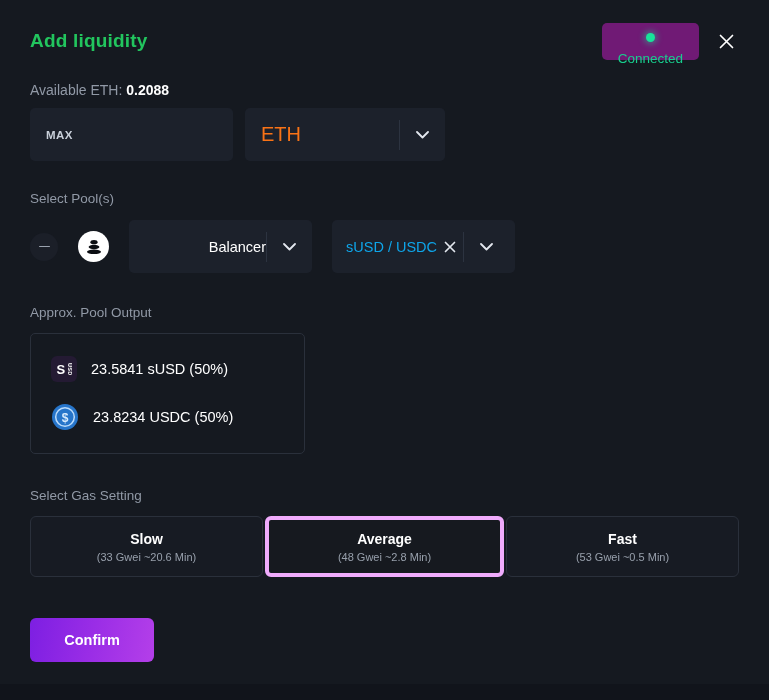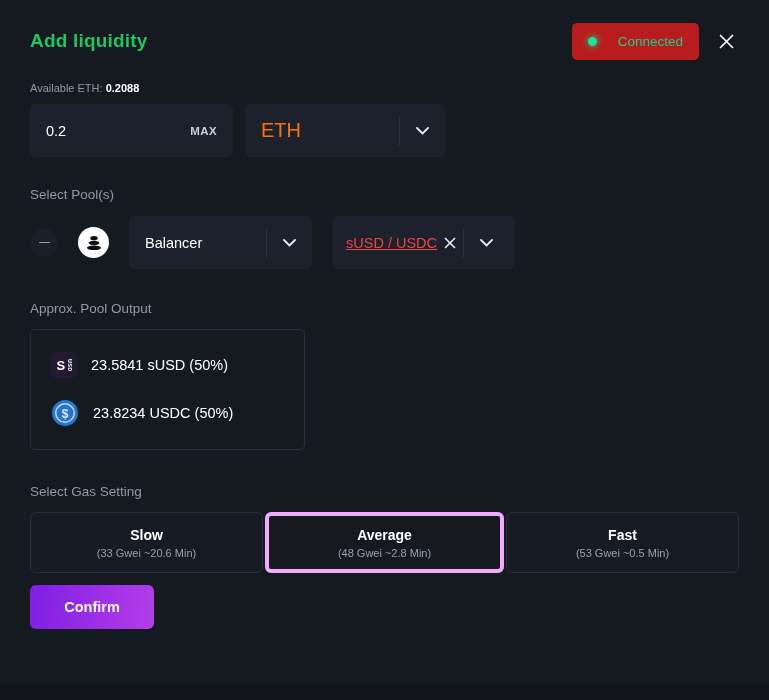--- a/index.html
+++ b/index.html
@@ -34,25 +34,26 @@
     letter-spacing: .2px;
   }
   .header-right {
     display: flex;
     align-items: center;
     gap: 14px;
   }
   .connected-badge {
     display: flex;
     align-items: center;
-    gap: 21px;
-    background: #b91c1c;
+    gap: 9px;
+    background: #701a75;
     border-radius: 5px;
     padding: 10px 16px;
     height: 37px;
+    flex-direction: column;
   }
   .conn-dot {
     width: 9px; height: 9px;
     border-radius: 50%;
     background: #18e39a;
     box-shadow: 0 0 6px 2px rgba(24,227,154,.45);
     flex: none;
   }
   .conn-label {
     font-size: 13.5px;
@@ -60,21 +61,21 @@
   }
   .close-btn {
     width: 26px; height: 26px;
     display: flex; align-items: center; justify-content: center;
     cursor: pointer;
   }
   .close-btn svg { display: block; }
 
   
   .field-label {
-    font-size: 11px;
+    font-size: 14px;
     color: #9199a6;
     margin-bottom: 10px;
   }
   .field-label .val { color: #ffffff; font-weight: bold; }
 
   .section-label {
     font-size: 13.5px;
     color: #9199a6;
   }
 
@@ -134,20 +135,21 @@
     cursor: pointer;
   }
 
   
   .pool-section { margin-top: 30px; }
   .pool-row {
     display: flex;
     align-items: center;
     gap: 20px;
     margin-top: 14px;
+    text-align: right;
   }
   .remove-btn {
     width: 28px; height: 28px;
     border-radius: 50%;
     background: #1b1f28;
     display: flex; align-items: center; justify-content: center;
     cursor: pointer;
     flex: none;
   }
   .remove-btn .bar {
@@ -182,23 +184,22 @@
     height: 53px;
     background: #1c212b;
     border-radius: 5px;
     display: flex;
     align-items: center;
     padding-left: 14px;
     cursor: pointer;
   }
   .pair-name {
     font-size: 14.5px;
-    color: #ef4444;
+    color: #0ea5e9;
     white-space: nowrap;
-    text-decoration: underline;
   }
   .pair-clear {
     width: 26px;
     display: flex; align-items: center; justify-content: center;
     cursor: pointer;
   }
 
   
   .output-section { margin-top: 32px; }
   .output-box {
@@ -272,21 +273,21 @@
     font-weight: bold;
     color: #ffffff;
   }
   .gas-detail {
     font-size: 11px;
     color: #98a0ac;
   }
 
   
   .confirm-btn {
-    margin-top: 12px;
+    margin-top: 41px;
     width: 124px;
     height: 44px;
     border: none;
     border-radius: 6px;
     background: linear-gradient(100deg, #7d1fe2 0%, #9a2de6 50%, #b43fe9 100%);
     color: #ffffff;
     font-size: 14.5px;
     font-weight: bold;
     font-family: "Liberation Sans", sans-serif;
     cursor: pointer;
@@ -323,21 +324,20 @@
 
   
   <div class="field-label">
     <span>Available ETH:</span>
     <span class="val">0.2088</span>
   </div>
 
   
   <div class="amount-row">
     <div class="amount-box">
-      <span class="amount-value">0.2</span>
       <span class="max-btn">MAX</span>
     </div>
 
     <div class="token-box">
       <span class="token-name">ETH</span>
       <span class="vdiv"></span>
       <span class="chev-cell">
         <svg width="13" height="8" viewBox="0 0 13 8">
           <path d="M1 1 L6.5 6.5 L12 1" stroke="#e3e7ee" stroke-width="1.8" fill="none" stroke-linecap="round" stroke-linejoin="round"></path>
         </svg>

